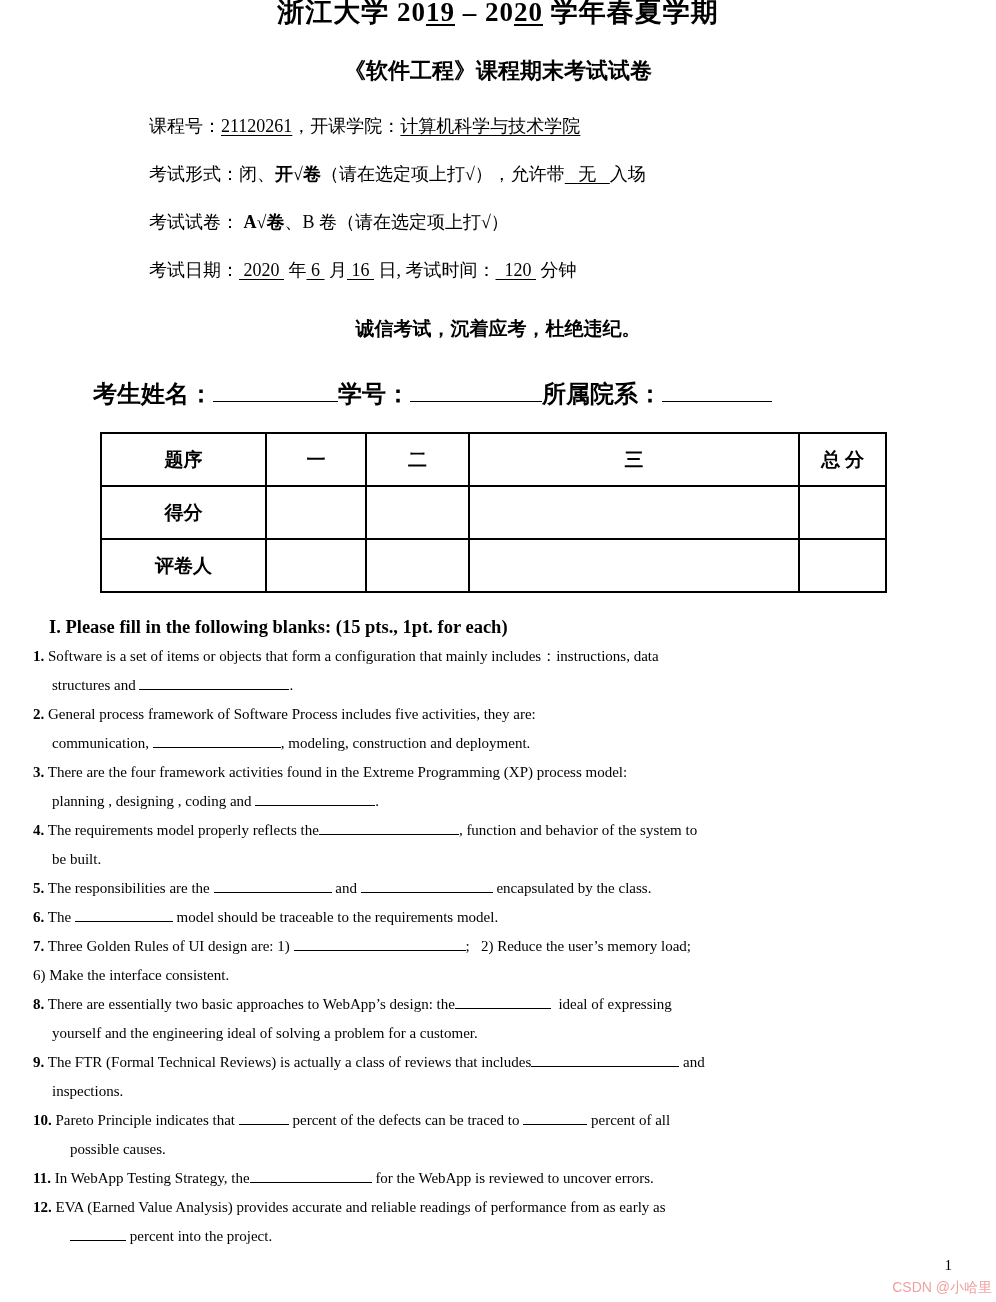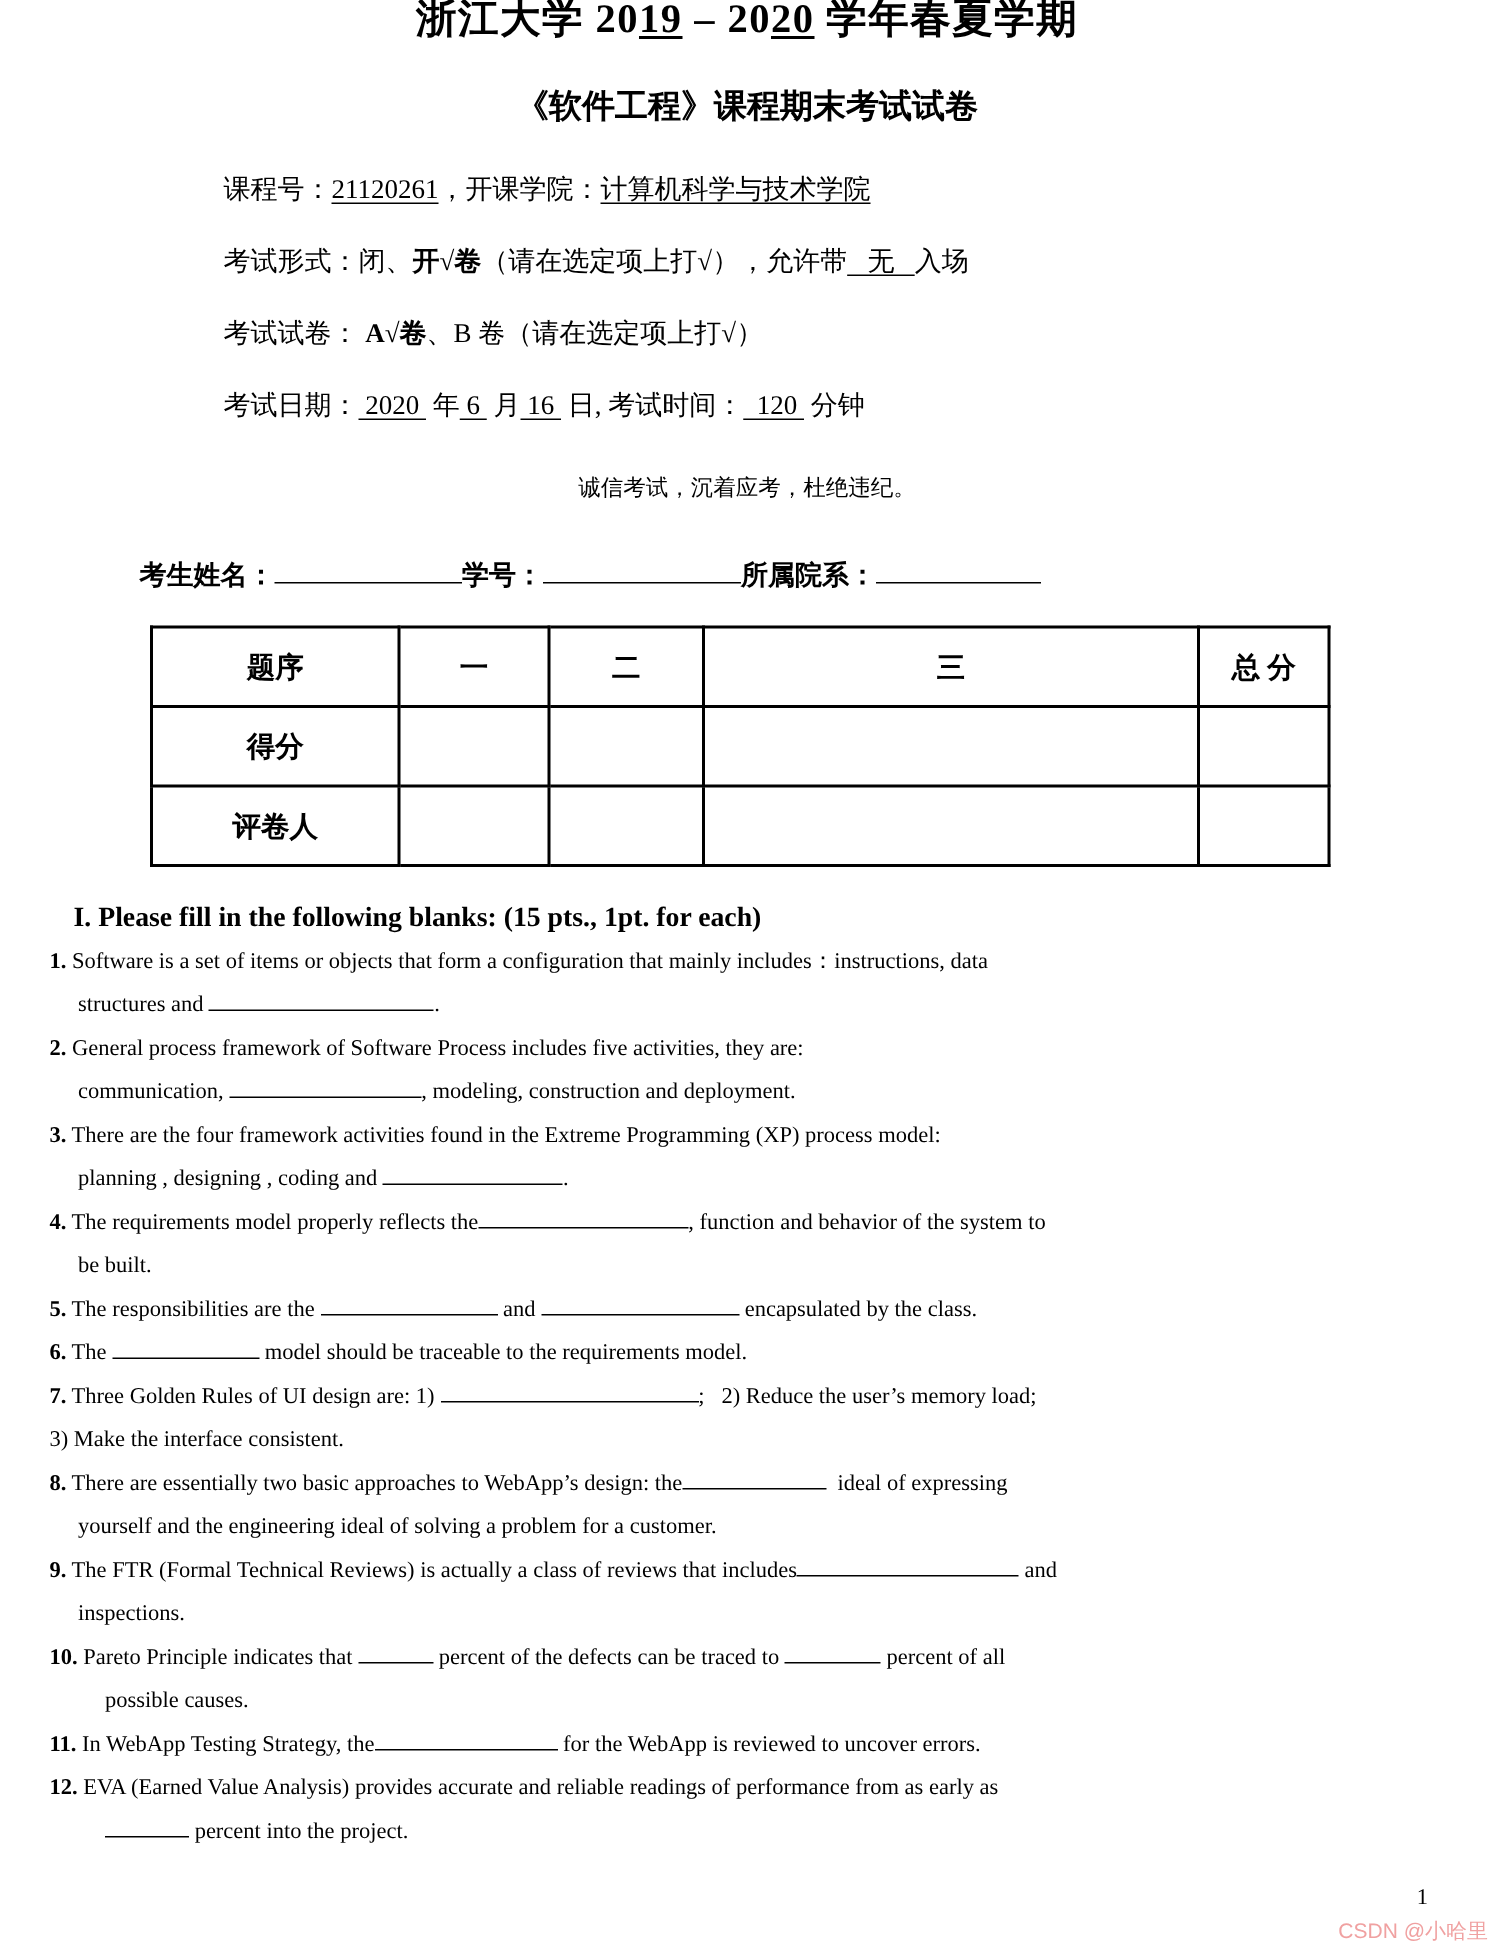--- a/index.html
+++ b/index.html
@@ -18,23 +18,23 @@
   }
   .subtitle {
     margin: 26px 0 0; text-align: center;
     font-size: 22px; font-weight: bold;
   }
 
   .meta { margin: 28px 0 0 116px; font-size: 18px; }
   .meta p { margin: 0 0 24px; }
   u { text-underline-offset: 3px; }
 
-  .notice { margin: 34px 0 0; text-align: center; font-size: 15px; font-weight: normal; }
+  .notice { margin: 34px 0 0; text-align: center; font-size: 19px; font-weight: bold; }
 
-  .student { margin: 36px 0 0 60px; font-size: 18px; font-weight: normal; }
+  .student { margin: 36px 0 0 60px; font-size: 24px; font-weight: normal; }
 
   .blank {
     display: inline-block;
     border-bottom: 1.5px solid #000;
     height: 0.95em;
     vertical-align: baseline;
   }
 
   .score-table { border-collapse: collapse; table-layout: fixed; margin: 22px 0 0 67px; padding-left: 15px; }
   .score-table td {
@@ -110,21 +110,21 @@
 
   <p class="sec-heading">I. Please fill in the following blanks: (15 pts., 1pt. for each)</p>
 
   <p class="item"><b>1.</b> Software is a set of items or objects that form a configuration that mainly includes：instructions, data<br>structures and <span class="blank" style="width: 150px;"></span>.</p>
   <p class="item"><b>2.</b> General process framework of Software Process includes five activities, they are:<br>communication, <span class="blank" style="width: 128px;"></span>, modeling, construction and deployment.</p>
   <p class="item"><b>3.</b> There are the four framework activities found in the Extreme Programming (XP) process model:<br>planning , designing , coding and <span class="blank" style="width: 120px;"></span>.</p>
   <p class="item"><b>4.</b> The requirements model properly reflects the<span class="blank" style="width: 140px;"></span>, function and behavior of the system to<br>be built.</p>
   <p class="item"><b>5.</b> The responsibilities are the <span class="blank" style="width: 118px;"></span> and <span class="blank" style="width: 132px;"></span> encapsulated by the class.</p>
   <p class="item"><b>6.</b> The <span class="blank" style="width: 98px;"></span> model should be traceable to the requirements model.</p>
   <p class="item"><b>7.</b> Three Golden Rules of UI design are: 1) <span class="blank" style="width: 172px;"></span>;&nbsp;&nbsp; 2) Reduce the user’s memory load;</p>
-  <p class="item flush">3) Make the interface consistent.</p>
+  <p class="item flush">6) Make the interface consistent.</p>
   <p class="item"><b>8.</b> There are essentially two basic approaches to WebApp’s design: the<span class="blank" style="width: 96px;"></span>&nbsp;&nbsp;ideal of expressing<br>yourself and the engineering ideal of solving a problem for a customer.</p>
   <p class="item"><b>9.</b> The FTR (Formal Technical Reviews) is actually a class of reviews that includes<span class="blank" style="width: 148px;"></span> and<br>inspections.</p>
   <p class="item wide"><b>10.</b> Pareto Principle indicates that <span class="blank" style="width: 50px;"></span> percent of the defects can be traced to <span class="blank" style="width: 64px;"></span> percent of all<br>possible causes.</p>
   <p class="item wide"><b>11.</b> In WebApp Testing Strategy, the<span class="blank" style="width: 122px;"></span> for the WebApp is reviewed to uncover errors.</p>
   <p class="item wide"><b>12.</b> EVA (Earned Value Analysis) provides accurate and reliable readings of performance from as early as<br><span class="blank" style="width: 56px;"></span> percent into the project.</p>
 
 </div>
 
 <div class="page-num">1</div>
 <div class="watermark" style="color: rgb(240, 161, 161);">CSDN @小哈里</div>

